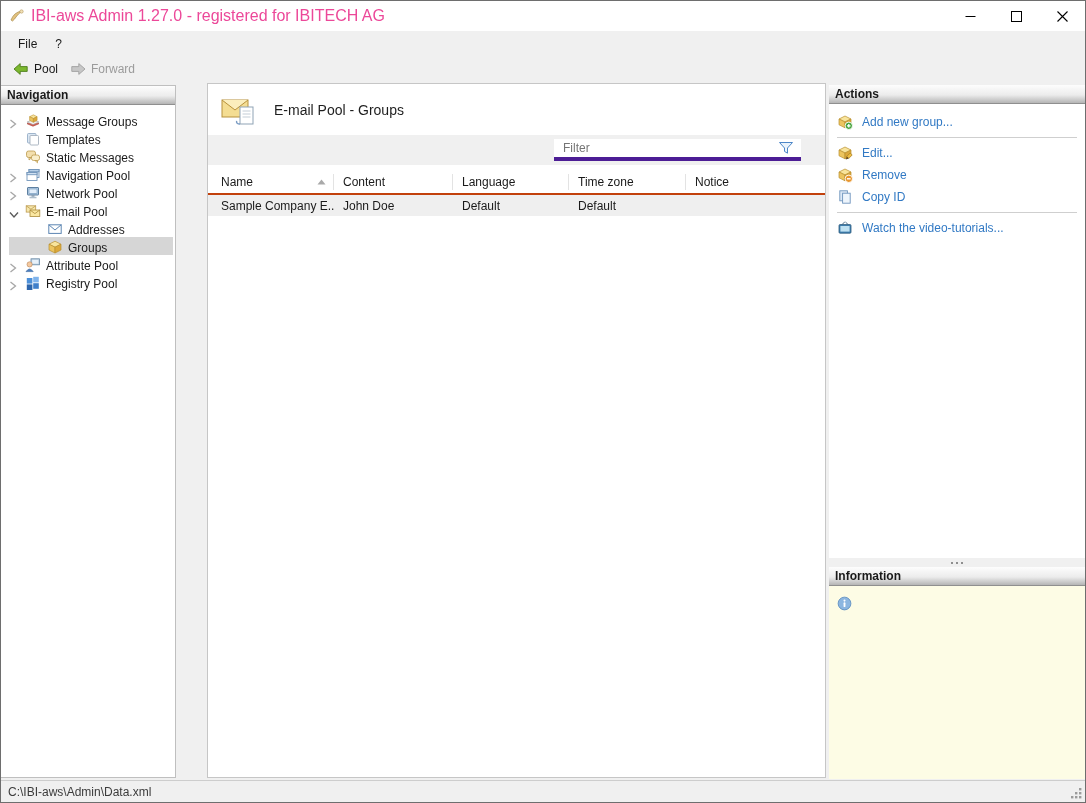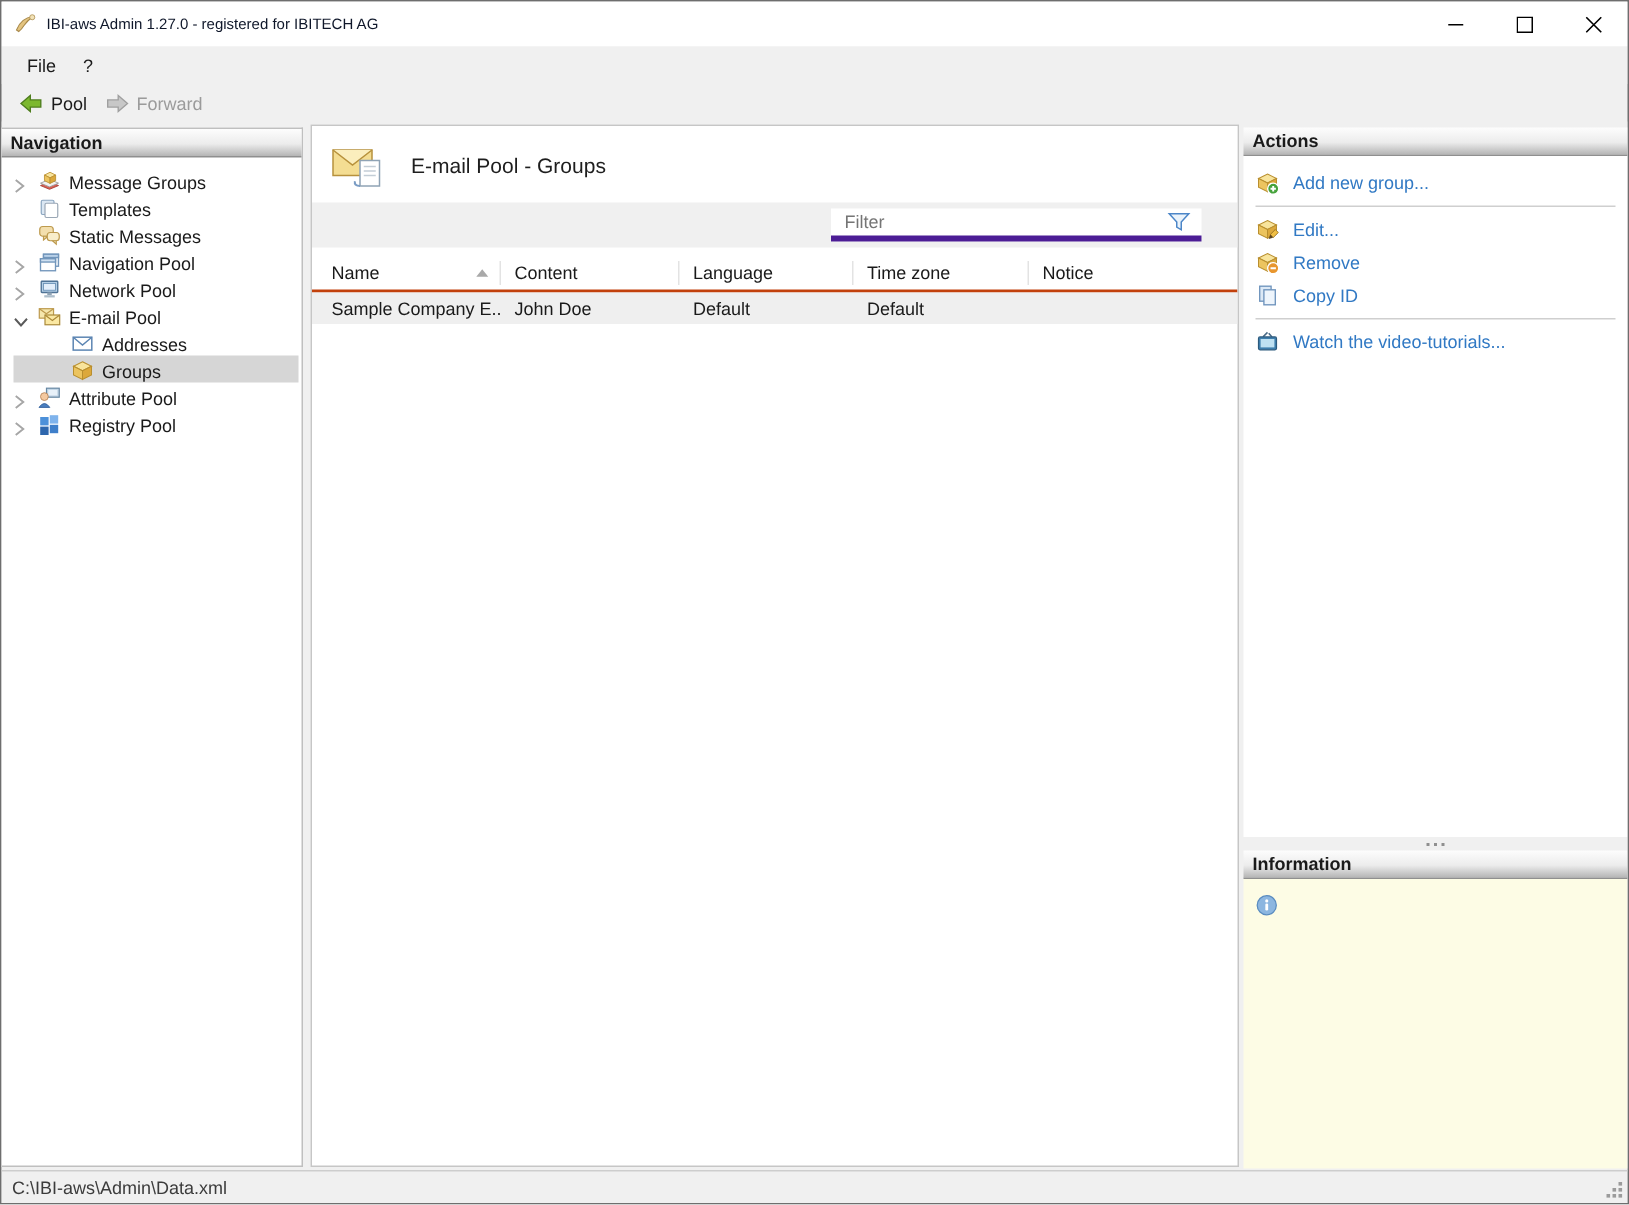--- a/index.html
+++ b/index.html
@@ -3,39 +3,39 @@
 <meta charset="utf-8">
 <style>
   * { margin:0; padding:0; box-sizing:border-box; }
   html,body { width:1086px; height:803px; }
   body { font-family:"Liberation Sans", sans-serif; font-size:12px; color:#1a1a1a; background:#fff; }
   .window { position:relative; width:1086px; height:803px; background:#f0f0f0; border:1px solid #6e6e6e; overflow:hidden; }
 
   
   .titlebar { height:30px; background:#ffffff; display:flex; align-items:center; }
   .app-icon { width:16px; height:16px; margin:0 6px 0 8px; flex:none; }
-  .title-text { font-size:10px; color:#0f172a; }
+  .title-text { font-size:16px; color:#ec4899; }
   .win-controls { margin-left:auto; display:flex; height:100%; }
   .win-btn { width:46px; height:100%; display:flex; align-items:center; justify-content:center; }
 
   
   .menubar { height:25px; display:flex; align-items:flex-start; padding-left:8px; background:#f0f0f0; }
   .menu-item { padding:0 9px; height:100%; display:flex; align-items:center; }
   .toolbar { height:25px; display:flex; align-items:center; padding-left:6px; }
   .tool-btn { display:flex; align-items:center; gap:5px; padding:2px 6px; }
   .tool-btn .lbl { color:#1a1a1a; }
   .tool-btn.disabled .lbl { color:#9b9b9b; }
 
   .content { position:absolute; top:80px; left:0; right:0; bottom:22px; background:#f0f0f0; }
 
   .panel-header { height:19px; line-height:18px; font-weight:bold; padding-left:6px;
     background:linear-gradient(#fdfdfd, #ececec 55%, #b5b5b5); border-bottom:1px solid #8f8f8f; flex:none; }
 
   
-  .nav-panel { position:absolute; left:0; top:4px; width:201px; bottom:2px; background:#fff;
+  .nav-panel { position:absolute; left:0; top:4px; width:175px; bottom:2px; background:#fff;
     border:1px solid #bfbfbf; border-left:none; display:flex; flex-direction:column; }
   .tree { padding-top:6px; }
   .tree-row { height:18px; display:flex; align-items:flex-end; margin:0 2px 0 8px; cursor:default; }
   .tree-row .chev { width:16px; flex:none; display:flex; align-items:center; }
   .tree-row.child { padding-left:38px; }
   .tree-row .icon16 { width:16px; height:16px; flex:none; margin-right:5px; }
   .tree-row.selected { background:#d6d6d6; }
 
   
   .main-panel { position:absolute; left:206px; top:2px; width:619px; bottom:2px; background:#fff; border:1px solid #c6c6c6; overflow:hidden; }

